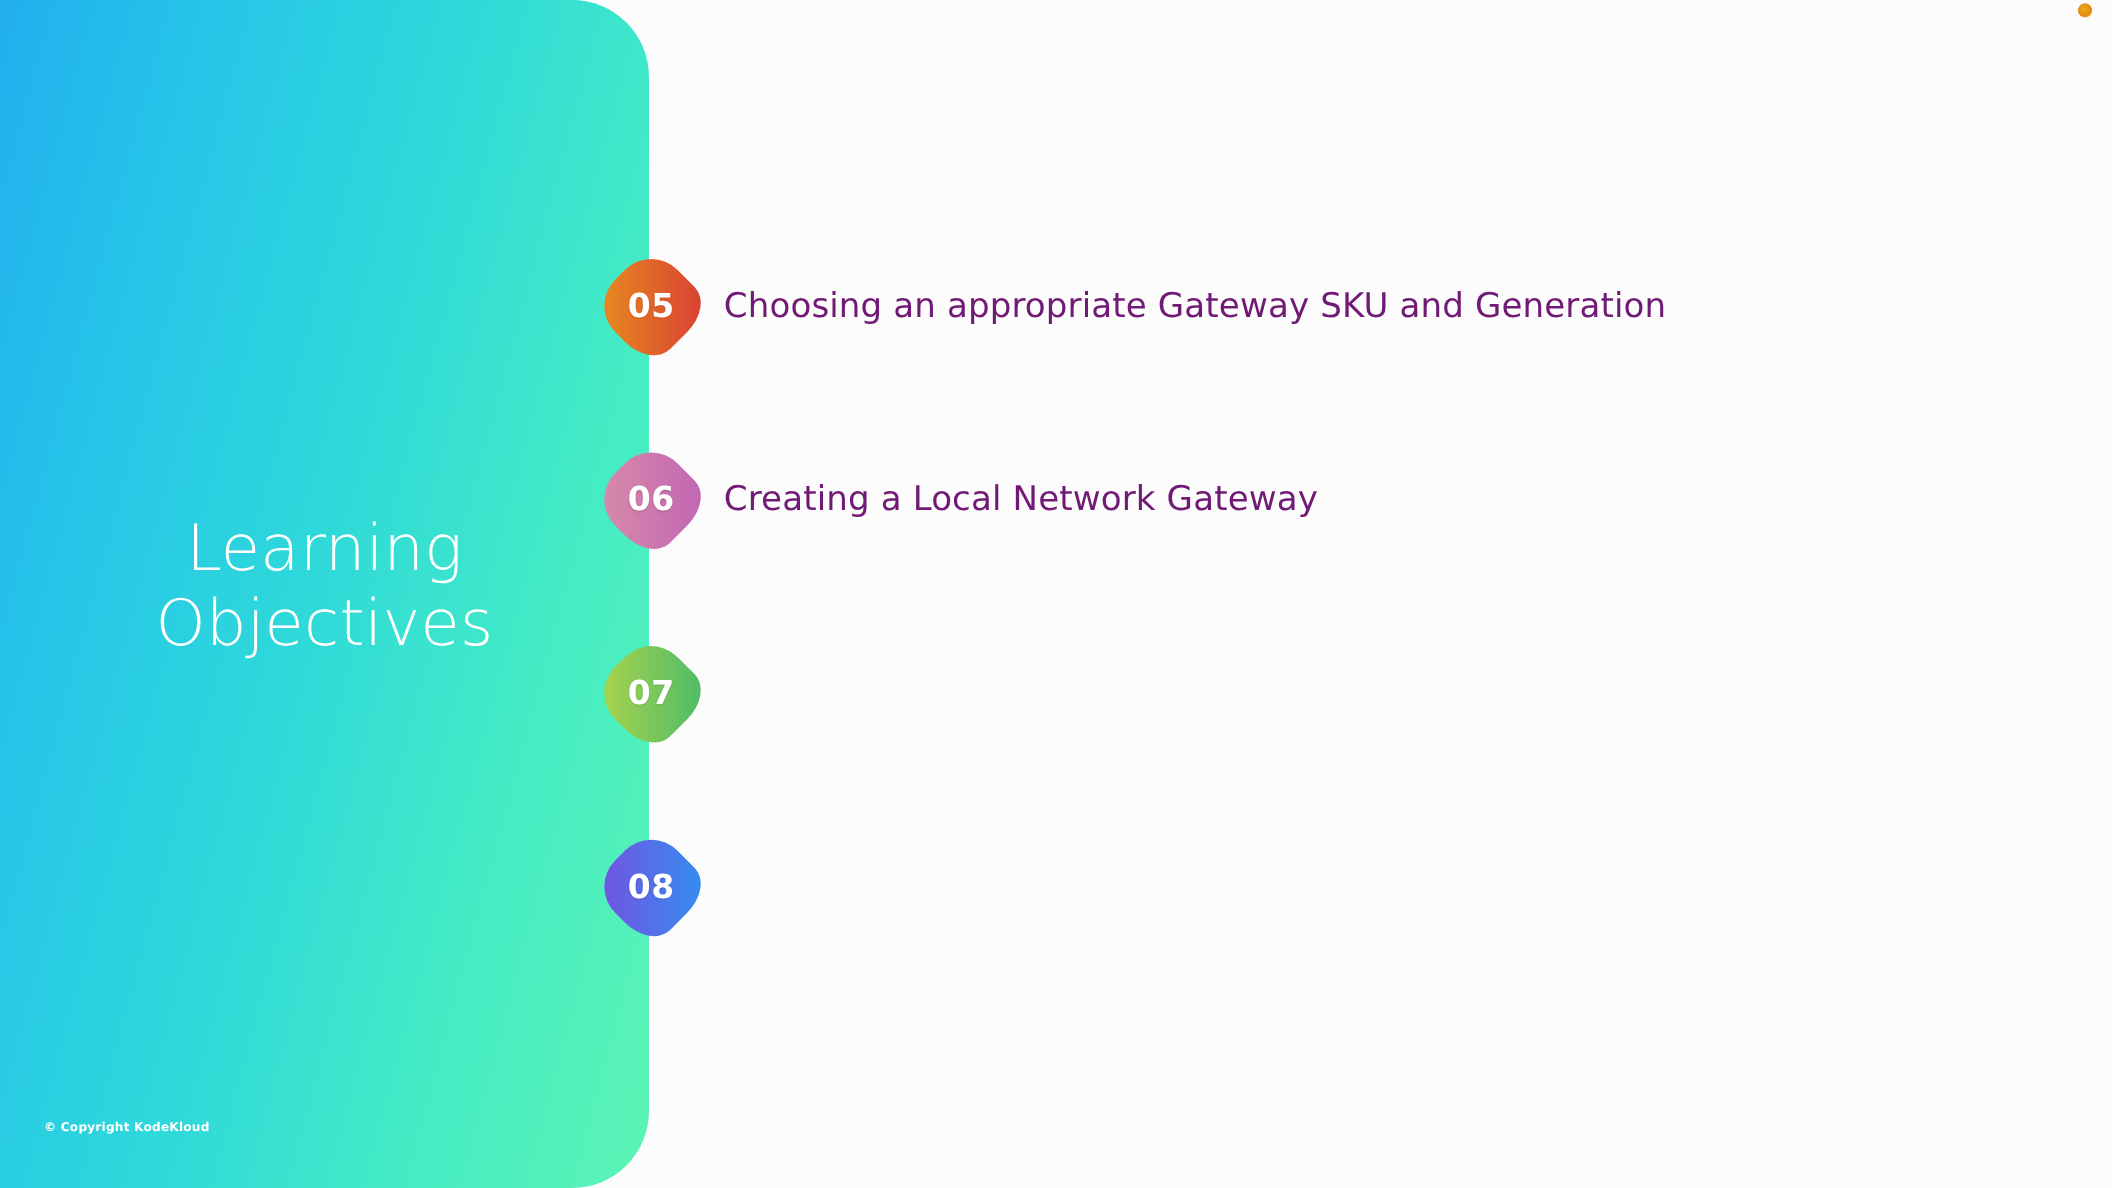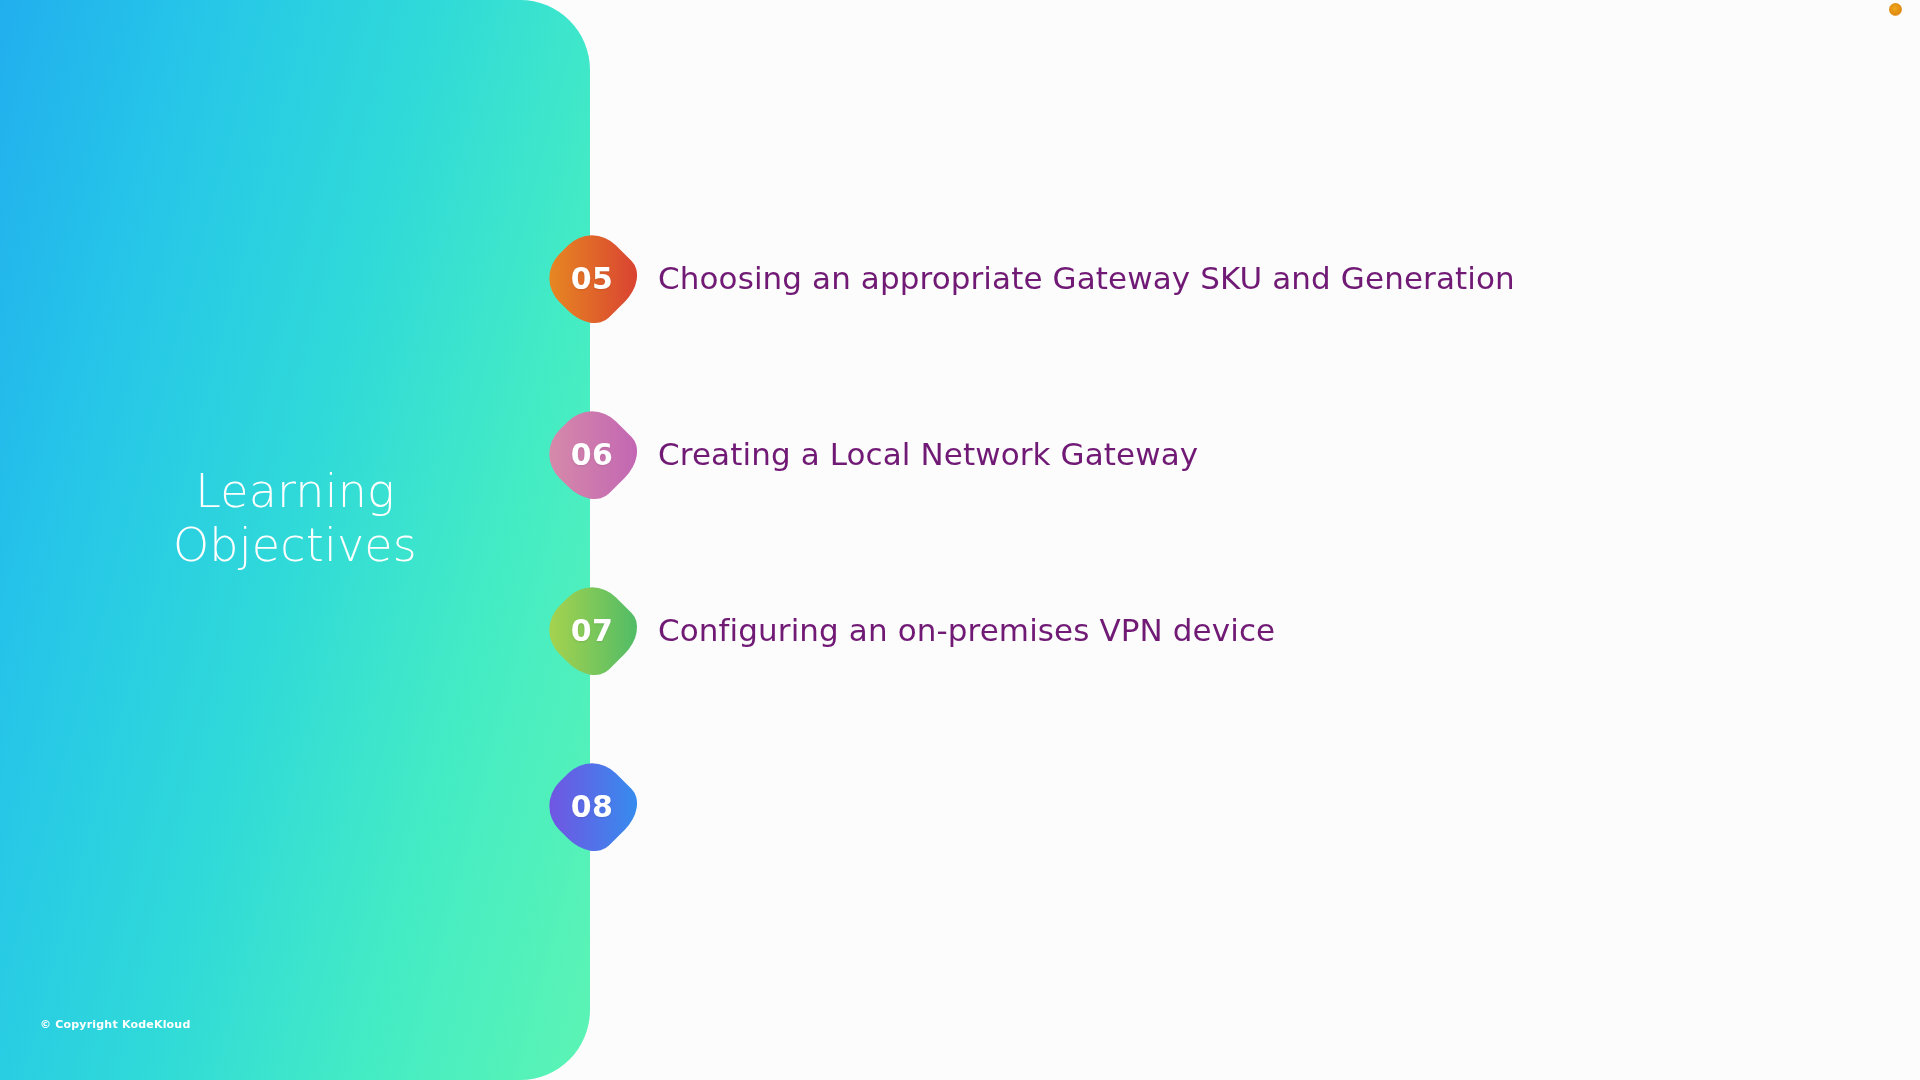--- a/index.html
+++ b/index.html
@@ -31,21 +31,21 @@
   }
 
   #panel-title {
     position:absolute;
     left:60px; top:0;
     width:590px;
     text-align:center;
     top:465px;
     color:#ffffff;
     font-family:"DejaVu Sans", sans-serif;
-    font-size:46px;
+    font-size:58px;
     font-weight:300;
     line-height:1.17;
     letter-spacing:0.2px;
     white-space:pre-line;
   }
 
   #copyright {
     position:absolute;
     left:100px;
     top:1018px;
@@ -141,21 +141,20 @@
         <div class="badge-shape" style="background: linear-gradient(45deg, rgb(217, 143, 168) 0%, rgb(192, 98, 180) 100%);"></div>
         <span class="badge-num">06</span>
       </div>
       <div class="objective-text">Creating a Local Network Gateway</div>
     </div>
     <div class="objective-row" style="top: 570px; width: 1588px;">
       <div class="badge-wrap">
         <div class="badge-shape" style="background: linear-gradient(45deg, rgb(179, 214, 74) 0%, rgb(70, 185, 106) 100%);"></div>
         <span class="badge-num">07</span>
       </div>
-      <div class="objective-text">Configuring an on-premises VPN device</div>
     </div>
     <div class="objective-row" style="top: 746px; width: 1920px;">
       <div class="badge-wrap">
         <div class="badge-shape" style="background: linear-gradient(45deg, rgb(122, 77, 224) 0%, rgb(46, 147, 240) 100%);"></div>
         <span class="badge-num">08</span>
       </div>
     </div>
   </div>
 
 <div id="corner-dot"></div>

